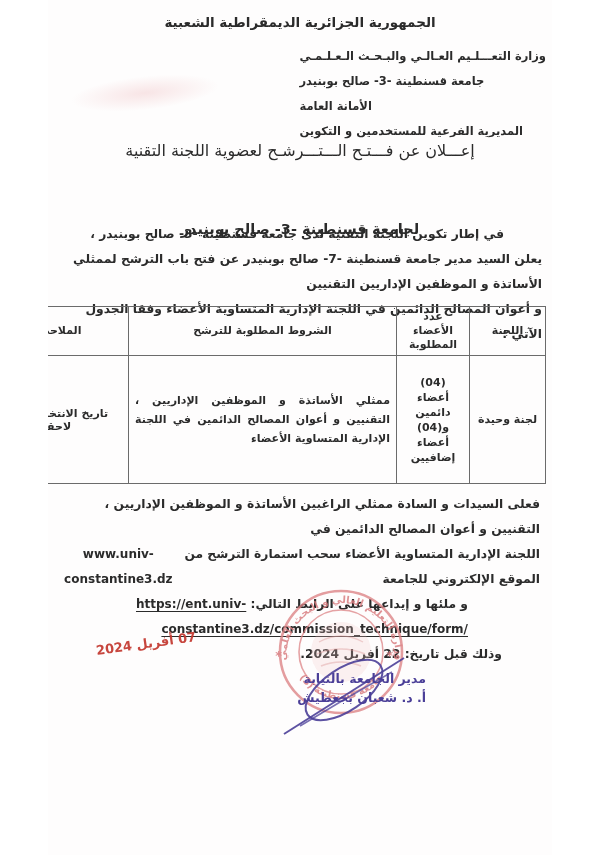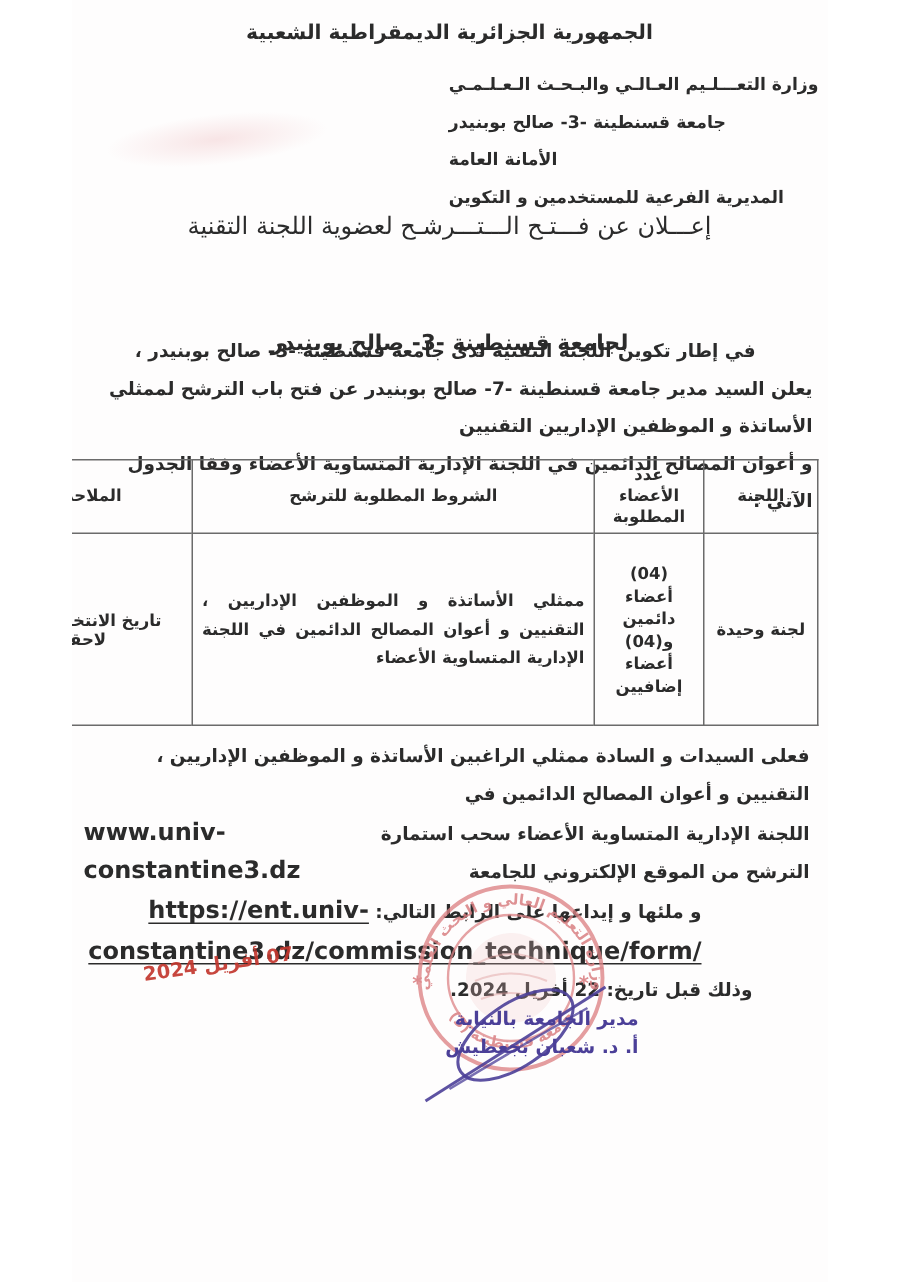--- a/index.html
+++ b/index.html
@@ -39,21 +39,21 @@
   th.h-cell { font-weight:bold; text-align:center; height:46px; line-height:14px; }
   td.b-committee { text-align:center; height:128px; }
   td.b-members   { text-align:center; padding:4px 13px; line-height:15px; }
   td.b-conditions{ text-align:justify; padding:6px 10px 40px 10px; line-height:19px; }
   td.b-note      { text-align:center; }
 
   .closing { top:492px; right:12px; left:8px; font-weight:bold; font-size:12.3px; line-height:25px; }
   .closing .l2 { display:flex; justify-content:space-between; align-items:baseline; }
   .closing .l3 { text-align:right; padding-right:72px; }
   .closing .l4 { text-align:right; padding-right:38px; }
-  .url { direction:ltr; unicode-bidi:isolate; font-size:16px; }
+  .url { direction:ltr; unicode-bidi:isolate; font-size:12px;text-align:center; }
   .url-underline { text-decoration:underline; text-underline-offset:3px; }
 
   
   .date-stamp {
     top:636px; left:38px; width:120px;
     color:#c3372e; font-weight:bold; font-size:13px;
     transform:rotate(-8deg); letter-spacing:1.5px;
     direction:rtl; text-align:center; opacity:.92;
   }
   .round-stamp-svg { top:578px; left:223px; opacity:.88; }

